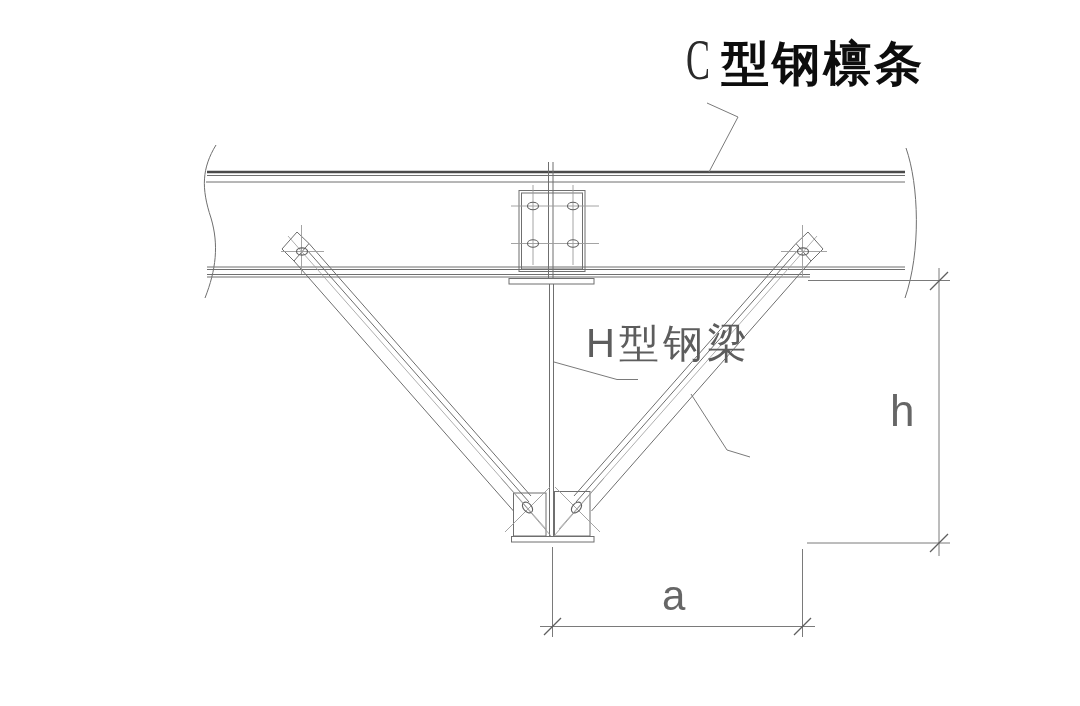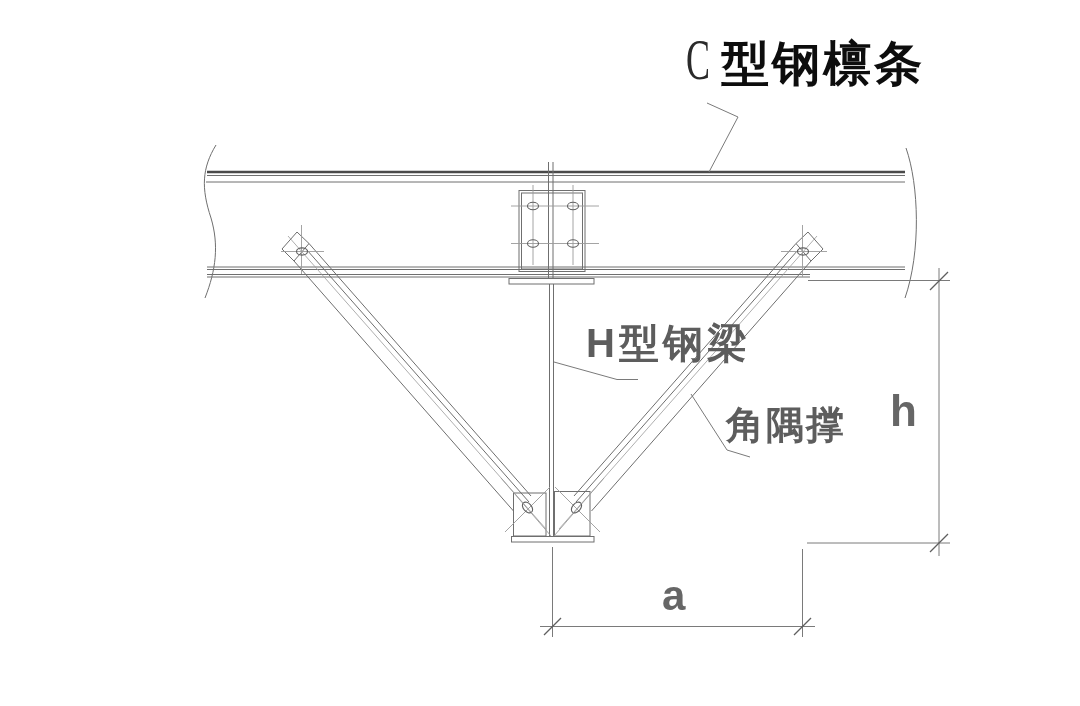--- a/index.html
+++ b/index.html
@@ -2,21 +2,21 @@
 <html><head>
 <meta charset="utf-8">
 <style>
   html,body{margin:0;padding:0;}
   body{
     width:1080px;height:706px;position:relative;background:#ffffff;
     font-family:"Liberation Sans", sans-serif;overflow:hidden;
   }
   #stage{position:absolute;left:0;top:0;width:1080px;height:706px;}
   svg{position:absolute;left:0;top:0;}
-  .lbl{position:absolute;white-space:nowrap;color:#5d5d5d;font-weight:bold;}
+  .lbl{position:absolute;white-space:nowrap;color:#5d5d5d;}
   .title{
     position:absolute;left:686px;top:38px;display:flex;align-items:flex-end;
     color:#0d0d0d;font-family:"Liberation Serif", serif;
   }
   .title-c{
     font-size:50px;line-height:1;font-weight:400;color:#2a2a2a;
     transform:scaleX(.72) scaleY(1.12);transform-origin:left bottom;
     margin-right:2px;
   }
   .title-main{
@@ -144,19 +144,18 @@
     <polyline points="691,394 727,450 750,457" stroke="#7a7a7a" stroke-width="1" fill="none"></polyline>
   </svg>
 
   <div class="title">
     <span class="title-c">C</span>
     <span class="title-main">型钢檩条</span>
   </div>
 
   <div class="lbl lbl-beam">H型钢梁</div>
 
-  <div class="lbl lbl-brace">角隅撑</div>
 
   <div class="lbl lbl-h">h</div>
 
   <div class="lbl lbl-a">a</div>
 
 </div>
 
 </body></html>

